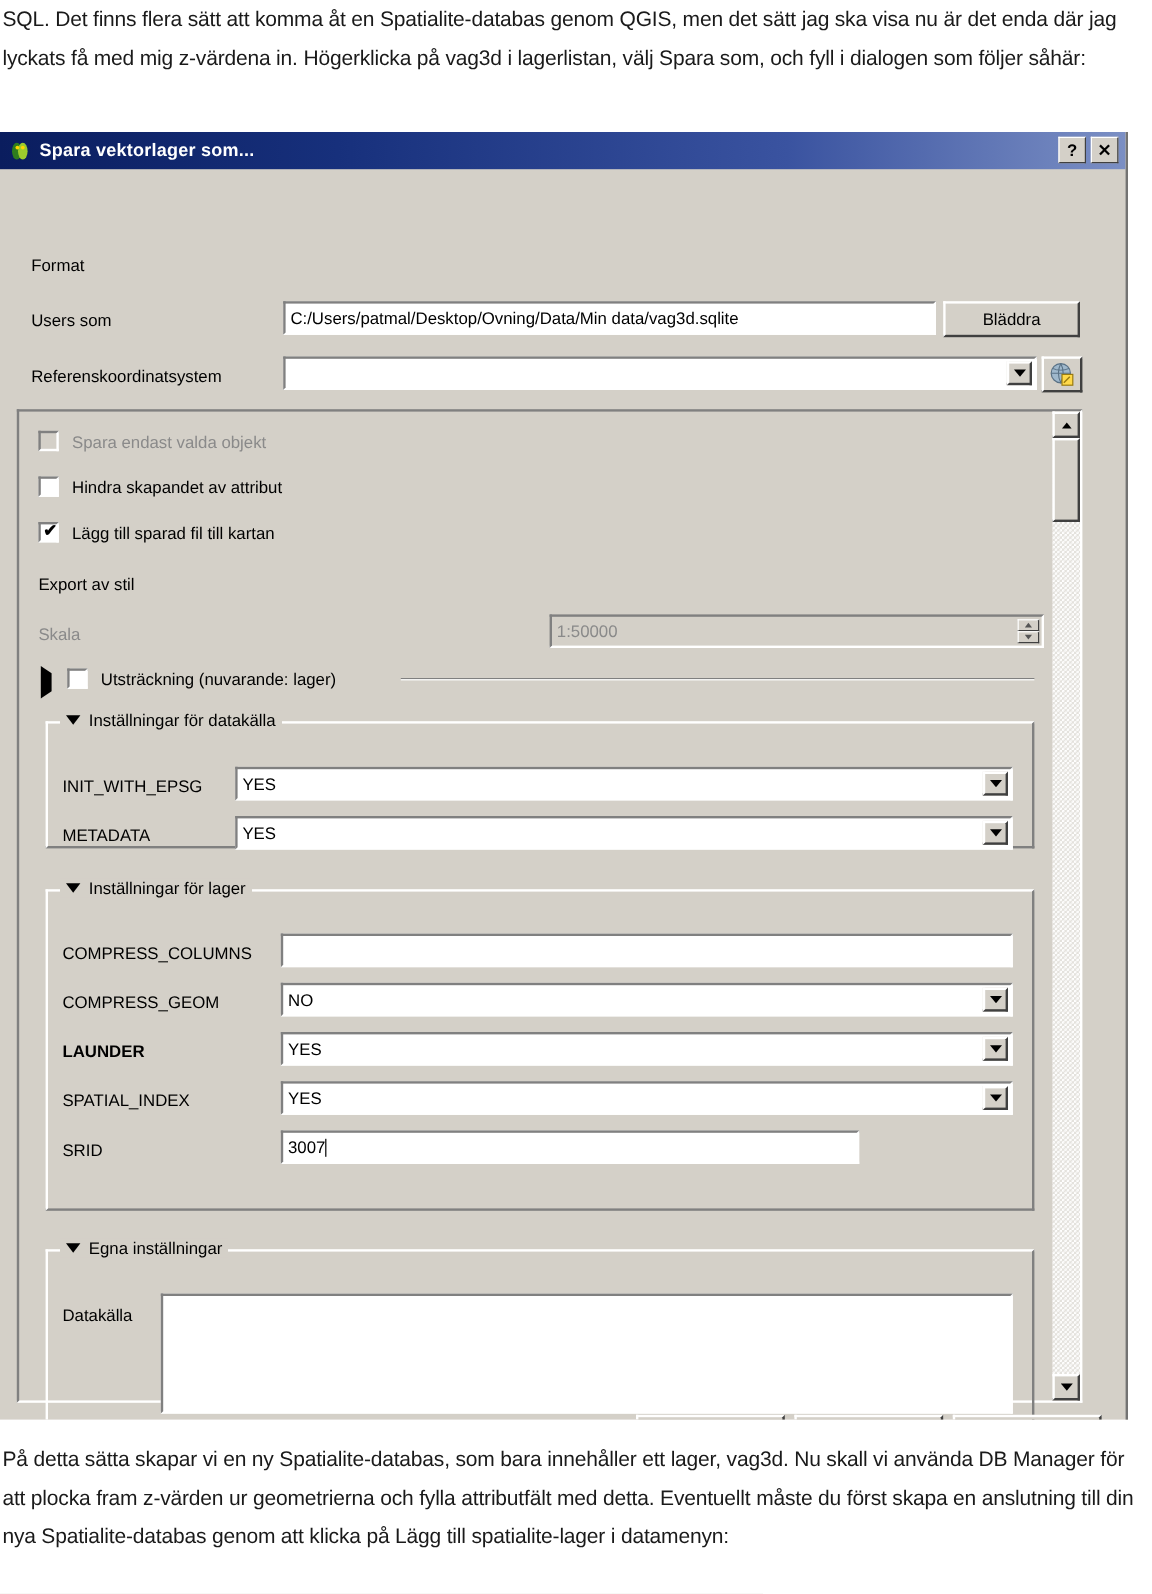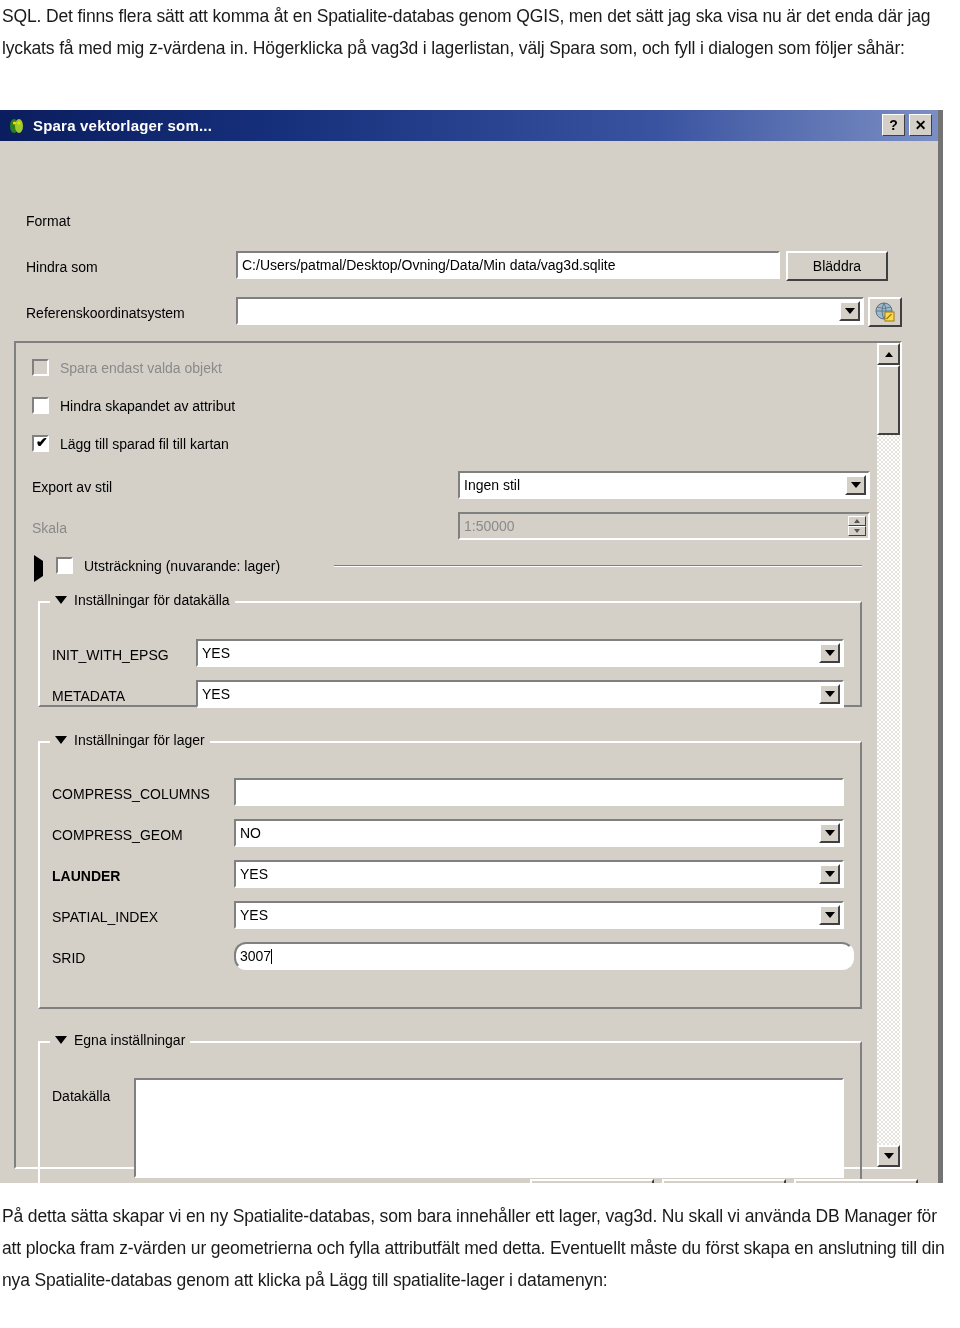--- a/index.html
+++ b/index.html
@@ -34,21 +34,21 @@
     position: absolute;
     left: 0px;
     top: 110px;
     width: 938px;
     height: 1073px;
     background: #d4d0c8;
     overflow: hidden;
     font-family: "Liberation Sans", sans-serif;
     font-size: 13px;
     color: #000;
-    border-right: 5px solid #737373;
+    border-right: 2px solid #737373;
   }
 
   
   .titlebar {
     position: absolute;
     left: 0; top: 0;
     width: 938px;
     height: 31px;
     background: linear-gradient(to right, #0a1d5e 0%, #17307c 30%, #3a53a0 70%, #7b8fc4 100%);
     display: flex;
@@ -302,25 +302,25 @@
     <div class="tb-btns">
       <div class="tb-btn">?</div>
       <div class="tb-btn">✕</div>
     </div>
   </div>
 
   <div class="dlg-body">
 
     <div class="row-label" style="left:26px; top:72px;">Format</div>
 
-    <div class="row-label" style="left:26px; top:118px;">Hindra som</div>
+    <div class="row-label" style="left:26px; top:118px;">Users som</div>
     <div class="field" style="left:236px; top:110px; width:544px; height:28px;">
       <span>C:/Users/patmal/Desktop/Ovning/Data/Min data/vag3d.sqlite</span>
     </div>
-    <div class="btn" style="left:786px; top:110px; width:102px; height:30px;">
+    <div class="btn" style="left:786px; top:110px; width:114px; height:30px;">
       <span>Bläddra</span>
     </div>
 
     <div class="row-label" style="left:26px; top:164px;">Referenskoordinatsystem</div>
     <div class="field" style="left:236px; top:156px; width:628px; height:28px;">
       <span class="combo-arrow">
           <i class="caret-down"></i>
         </span>
     </div>
     <div class="globe-btn" style="left:868px; top:156px; width:34px; height:30px;">
@@ -351,26 +351,20 @@
 
       <div class="cbx" style="left:16px; top:54px;"></div>
       <div class="row-label" style="left:44px; top:55px;">Hindra skapandet av attribut</div>
 
       <div class="cbx" style="left:16px; top:92px;">
         <span class="tick">✔</span>
       </div>
       <div class="row-label" style="left:44px; top:93px;">Lägg till sparad fil till kartan</div>
 
       <div class="row-label" style="left:16px; top:136px;">Export av stil</div>
-      <div class="field" style="left:442px; top:128px; width:412px; height:28px;">
-        <span>Ingen stil</span>
-        <span class="combo-arrow">
-            <i class="caret-down"></i>
-          </span>
-      </div>
 
       <div class="row-label" style="left:16px; top:177px; color:#8a8a8a;">Skala</div>
       <div class="field disabled" style="left:442px; top:169px; width:412px; height:28px;">
         <span>1:50000</span>
         <span class="spin">
           <div>
               <i class="tri-u"></i>
             </div>
           <div>
               <i class="tri-d"></i>
@@ -436,21 +430,21 @@
 
       <div class="row-label" style="left:36px; top:566px;">SPATIAL_INDEX</div>
       <div class="field" style="left:218px; top:558px; width:610px; height:28px;">
         <span>YES</span>
         <span class="combo-arrow">
             <i class="caret-down"></i>
           </span>
       </div>
 
       <div class="row-label" style="left:36px; top:607px;">SRID</div>
-      <div class="field" style="left:218px; top:599px; width:620px; height:28px;border-radius:12px;">
+      <div class="field" style="left:218px; top:599px; width:482px; height:28px;">
         <span>3007</span>
           <span class="cursor-bar"></span>
       </div>
 
       <div class="groupbox" style="left:22px; top:698px; width:824px; height:200px;"></div>
       <div class="group-title" style="left:34px; top:689px;">
         <i class="caret-dn-sm"></i>
         <span>Egna inställningar</span>
       </div>
 

